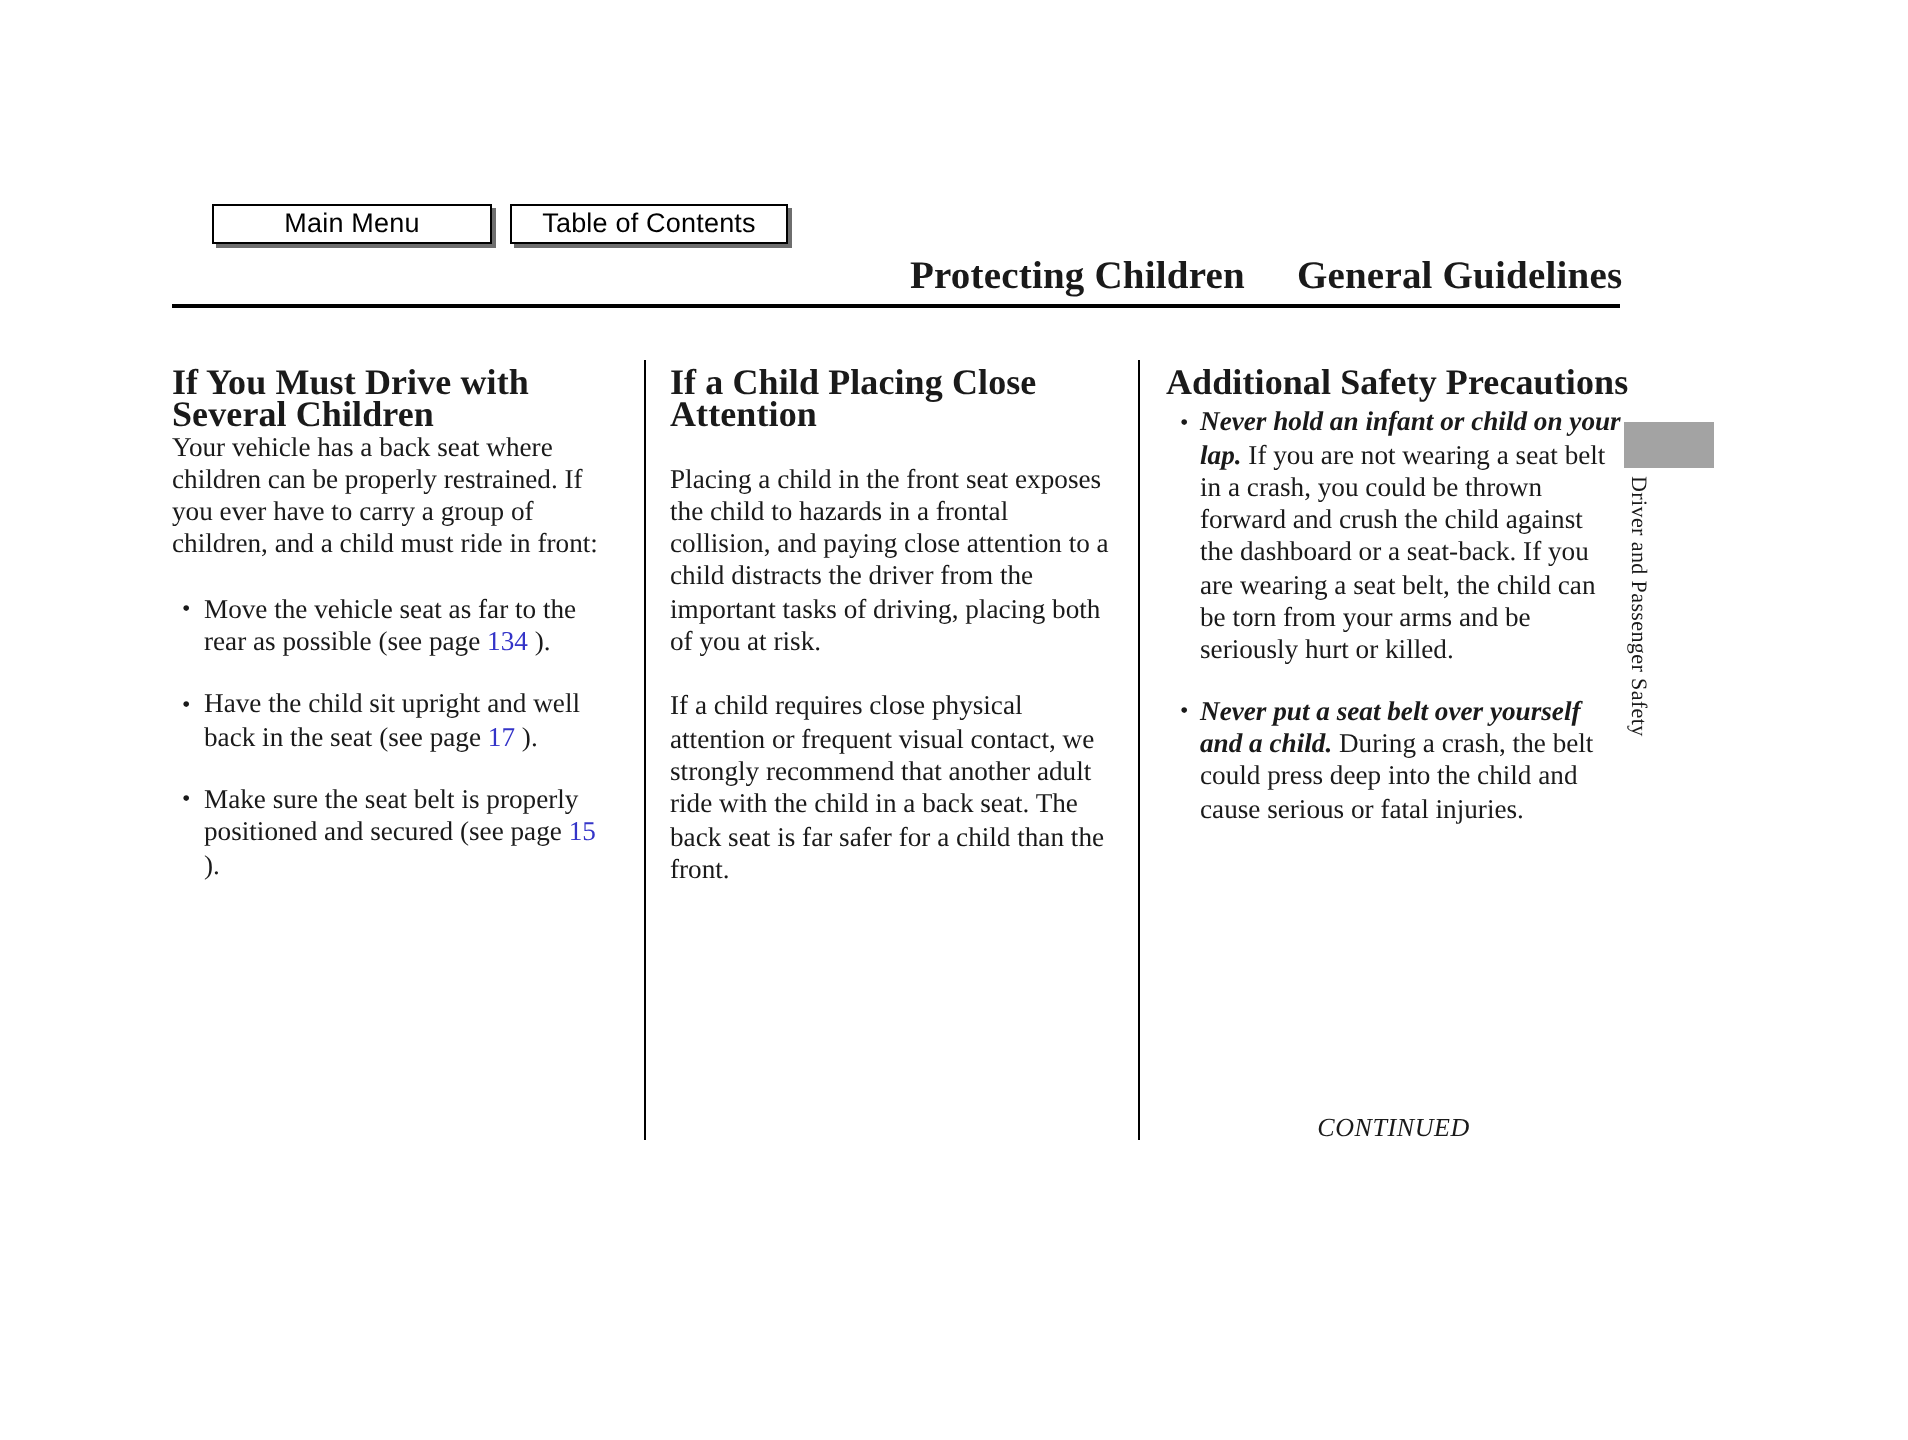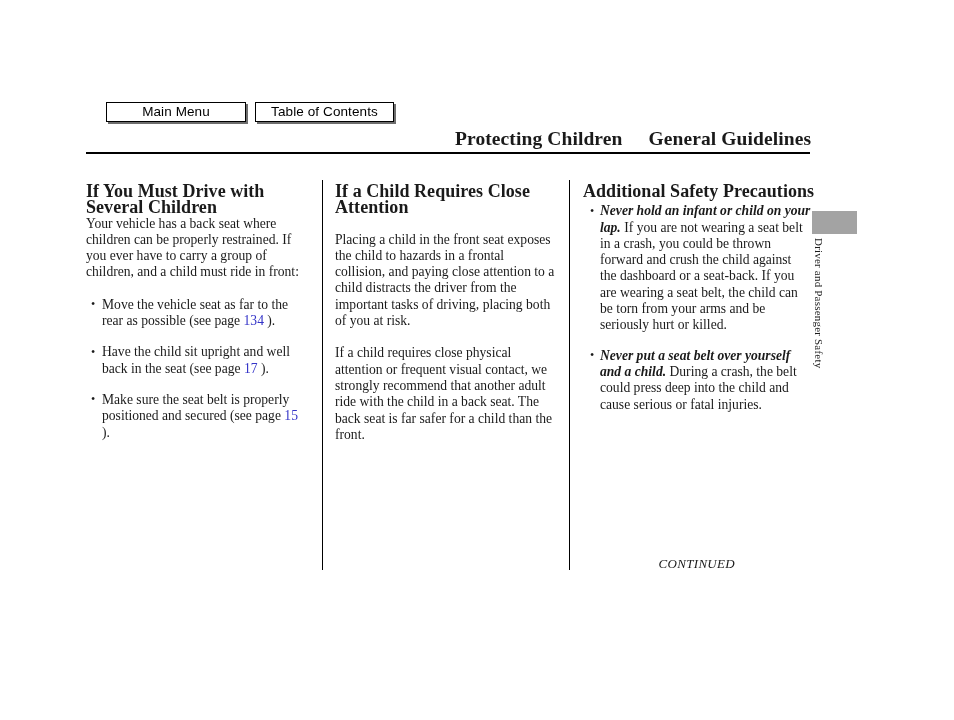--- a/index.html
+++ b/index.html
@@ -211,21 +211,21 @@
       <h2 class="sec-title">If You Must Drive with Several Children</h2>
       <p class="body-par">Your vehicle has a back seat where children can be properly restrained. If you ever have to carry a group of children, and a child must ride in front:</p>
       <ul class="bullets top-gap">
         <li><span>Move the vehicle seat as far to the rear as possible (see page </span><span class="pglink">134</span><span> ).</span></li>
         <li><span>Have the child sit upright and well back in the seat (see page </span><span class="pglink">17</span><span> ).</span></li>
         <li><span>Make sure the seat belt is properly positioned and secured (see page </span><span class="pglink">15</span><span> ).</span></li>
       </ul>
     </div>
 
     <div class="col col-2">
-      <h2 class="sec-title">If a Child Requires Close Attention</h2>
+      <h2 class="sec-title">If a Child Placing Close Attention</h2>
       <p class="body-par gap">Placing a child in the front seat exposes the child to hazards in a frontal collision, and paying close attention to a child distracts the driver from the important tasks of driving, placing both of you at risk.</p>
       <p class="body-par gap">If a child requires close physical attention or frequent visual contact, we strongly recommend that another adult ride with the child in a back seat. The back seat is far safer for a child than the front.</p>
     </div>
 
     <div class="col col-3">
       <h2 class="sec-title">Additional Safety Precautions</h2>
       <ul class="bullets tight">
         <li><span class="lead">Never hold an infant or child on your lap.</span><span> If you are not wearing a seat belt in a crash, you could be thrown forward and crush the child against the dashboard or a seat-back. If you are wearing a seat belt, the child can be torn from your arms and be seriously hurt or killed.</span></li>
         <li><span class="lead">Never put a seat belt over yourself and a child.</span><span> During a crash, the belt could press deep into the child and cause serious or fatal injuries.</span></li>
       </ul>

